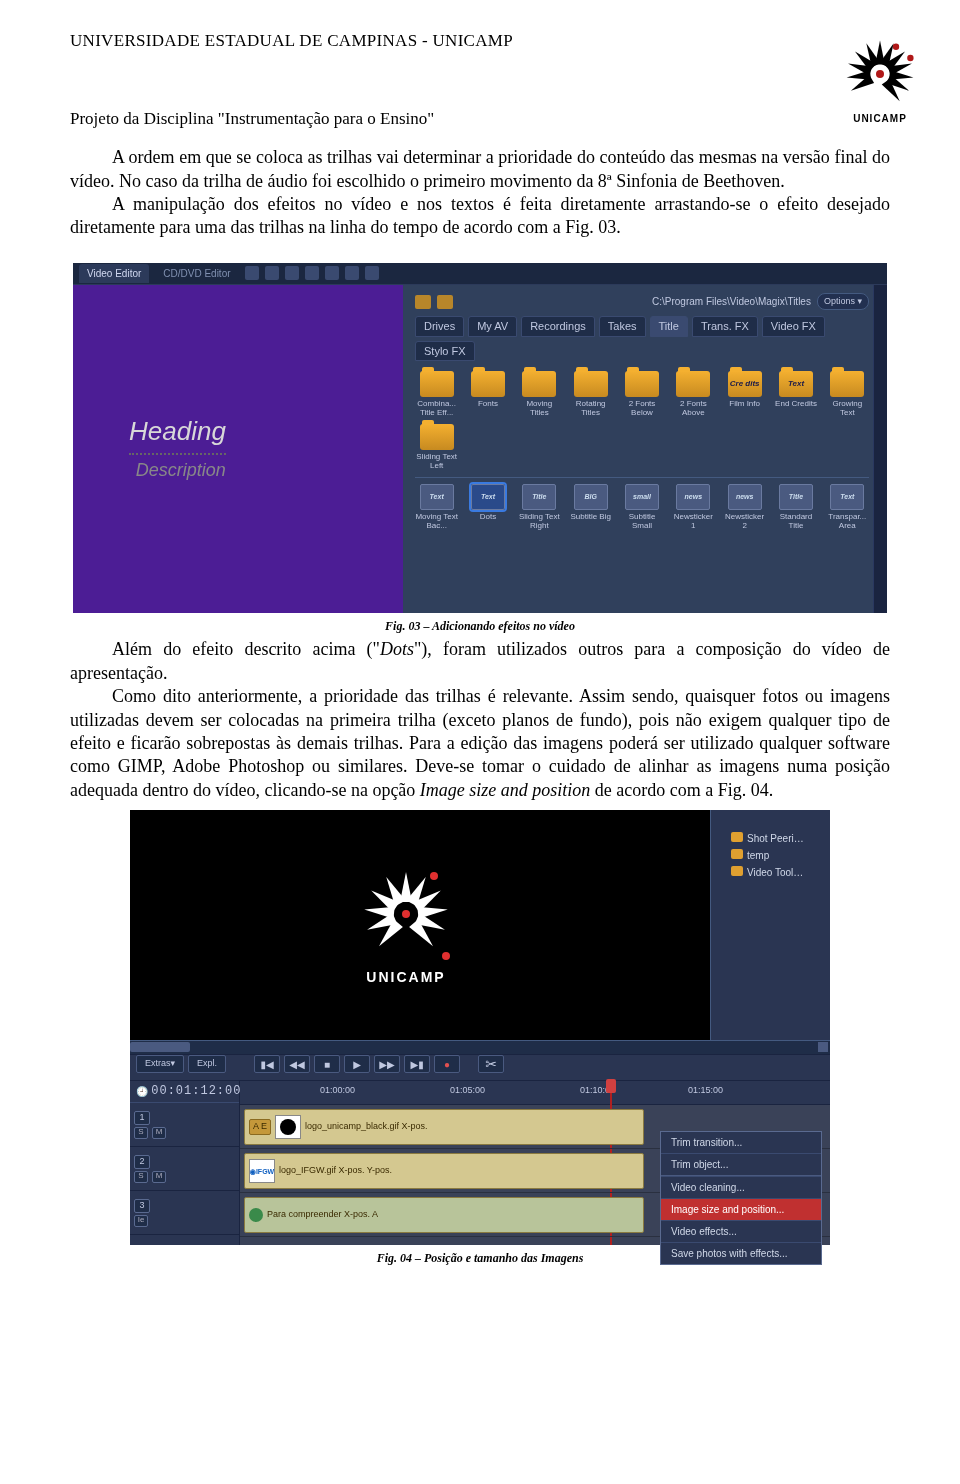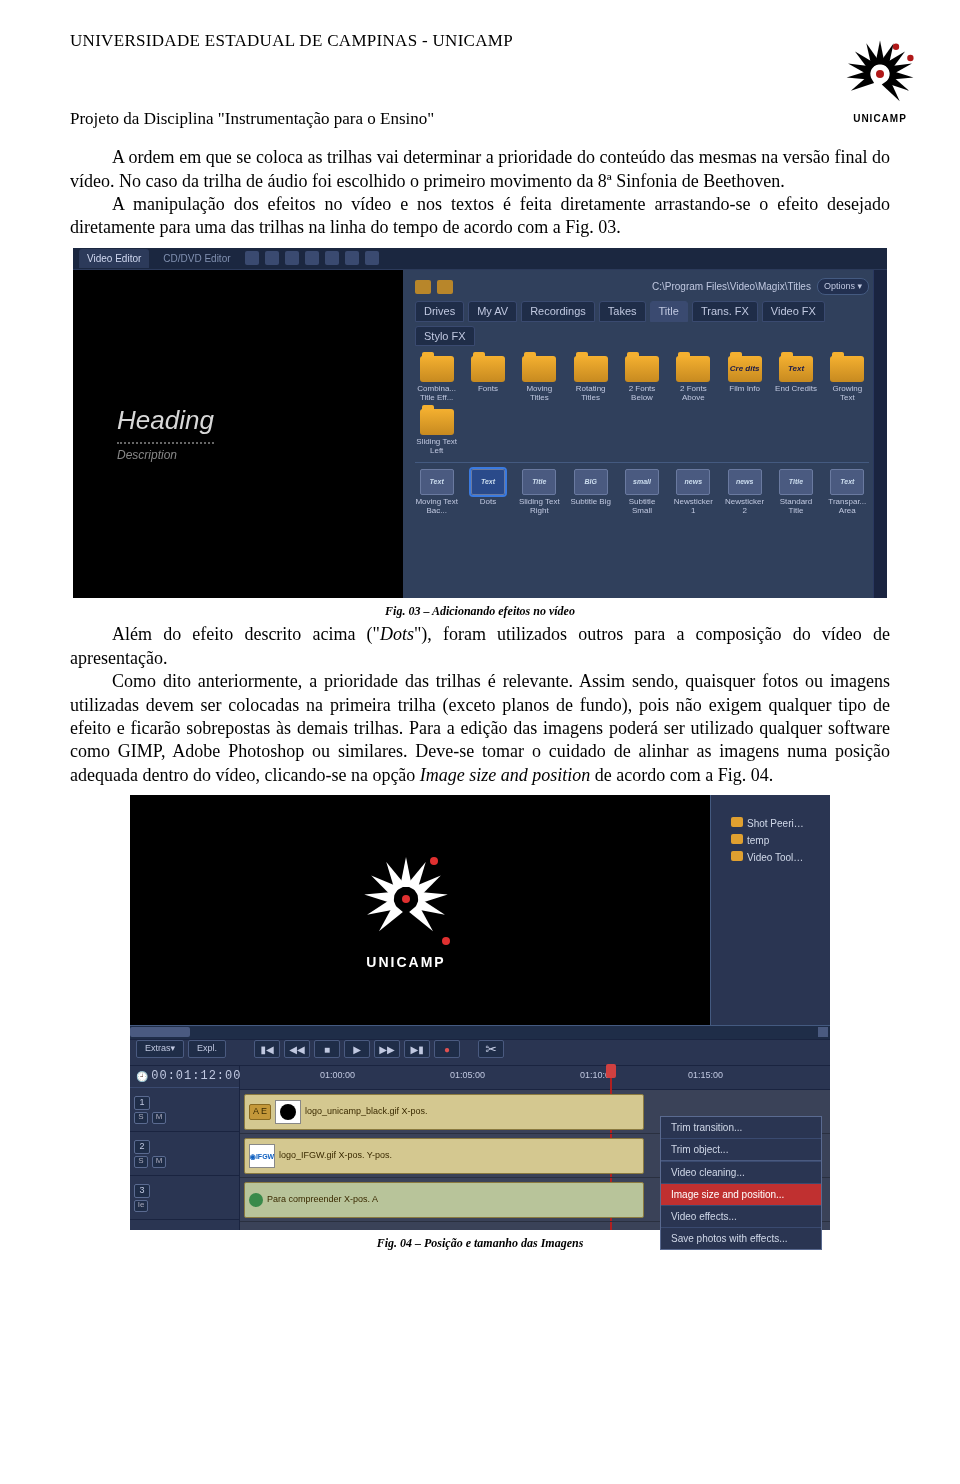--- a/index.html
+++ b/index.html
@@ -18,29 +18,29 @@
   .proj-line { font-size: 17px; margin-top: 56px; margin-bottom: 10px; }
   .logo-wrap { display: flex; flex-direction: column; align-items: center; margin-right: -30px; }
   .logo-svg { width: 80px; height: 80px; }
   .logo-text { font-family: Arial, sans-serif; font-size: 10px; font-weight: bold; letter-spacing: 1px; margin-top: 2px; }
   .para { text-align: justify; margin: 0; }
   .para-indent { text-indent: 42px; }
   .caption { text-align: center; font-style: italic; font-weight: bold; margin: 6px 0 4px; font-size: 12px; }
   .italic { font-style: italic; }
 
   
-  .figure1 { width: 814px; height: 350px; margin: 8px auto 0; background: #0a1020; font-family: Arial, Helvetica, sans-serif; font-size: 10px; position: relative; }
+  .figure1 { width: 814px; height: 350px; margin: 23px auto 0; background: #0a1020; font-family: Arial, Helvetica, sans-serif; font-size: 10px; position: relative; }
   .fig1-top { height: 22px; background: #1b2740; display: flex; align-items: center; padding: 0 6px; gap: 6px; border-bottom: 1px solid #2c3a5a; }
   .vtab { color: #d0d8f0; padding: 3px 8px; background: #2c3a5a; border-radius: 3px 3px 0 0; font-size: 10px; }
   .vtab.off { background: transparent; color: #8090b0; }
   .ticon { width: 14px; height: 14px; background: #3a4a70; border-radius: 2px; }
   .fig1-body { display: flex; height: 328px; }
-  .preview-pane { width: 330px; background: #000000; display: flex; align-items: center; padding-left: 44px; }
+  .preview-pane { width: 330px; background: #4c1d95; display: flex; align-items: center; padding-left: 56px; }
   .preview-inner .heading { color: #d8d8d8; font-style: italic; font-size: 26px; border-bottom: 2px dotted #666; padding-bottom: 4px; }
-  .preview-inner .desc { color: #888; font-style: italic; font-size: 12px; margin-top: 4px; }
+  .preview-inner .desc { color: #888; font-style: italic; font-size: 18px; margin-top: 4px; text-align: right; }
   .browser { flex: 1; background: #30405c; padding: 8px 4px 4px 12px; display: flex; flex-direction: column; }
   .path-row { display: flex; align-items: center; gap: 6px; margin-bottom: 6px; text-align: right; }
   .path-ico { width: 16px; height: 14px; background: #b8862a; border-radius: 2px; }
   .path-str { color: #c0c8e0; font-size: 10px; flex: 1; }
   .opt-btn { color: #c0c8e0; background: #223050; padding: 2px 6px; border: 1px solid #445a80; border-radius: 8px; font-size: 9px; }
   .tabrow { display: flex; gap: 4px; margin-bottom: 10px; flex-wrap: wrap; }
   .tabrow .bt { background: #1f2d48; color: #c0c8e0; padding: 2px 8px; border: 1px solid #3a4a70; border-radius: 3px 3px 0 0; font-size: 11px; white-space: nowrap; }
   .tabrow .bt.active { background: #3a4a70; }
   .grid { display: grid; grid-template-columns: repeat(9, 1fr); gap: 6px 8px; }
   .cell { display: flex; flex-direction: column; align-items: center; gap: 3px; }

